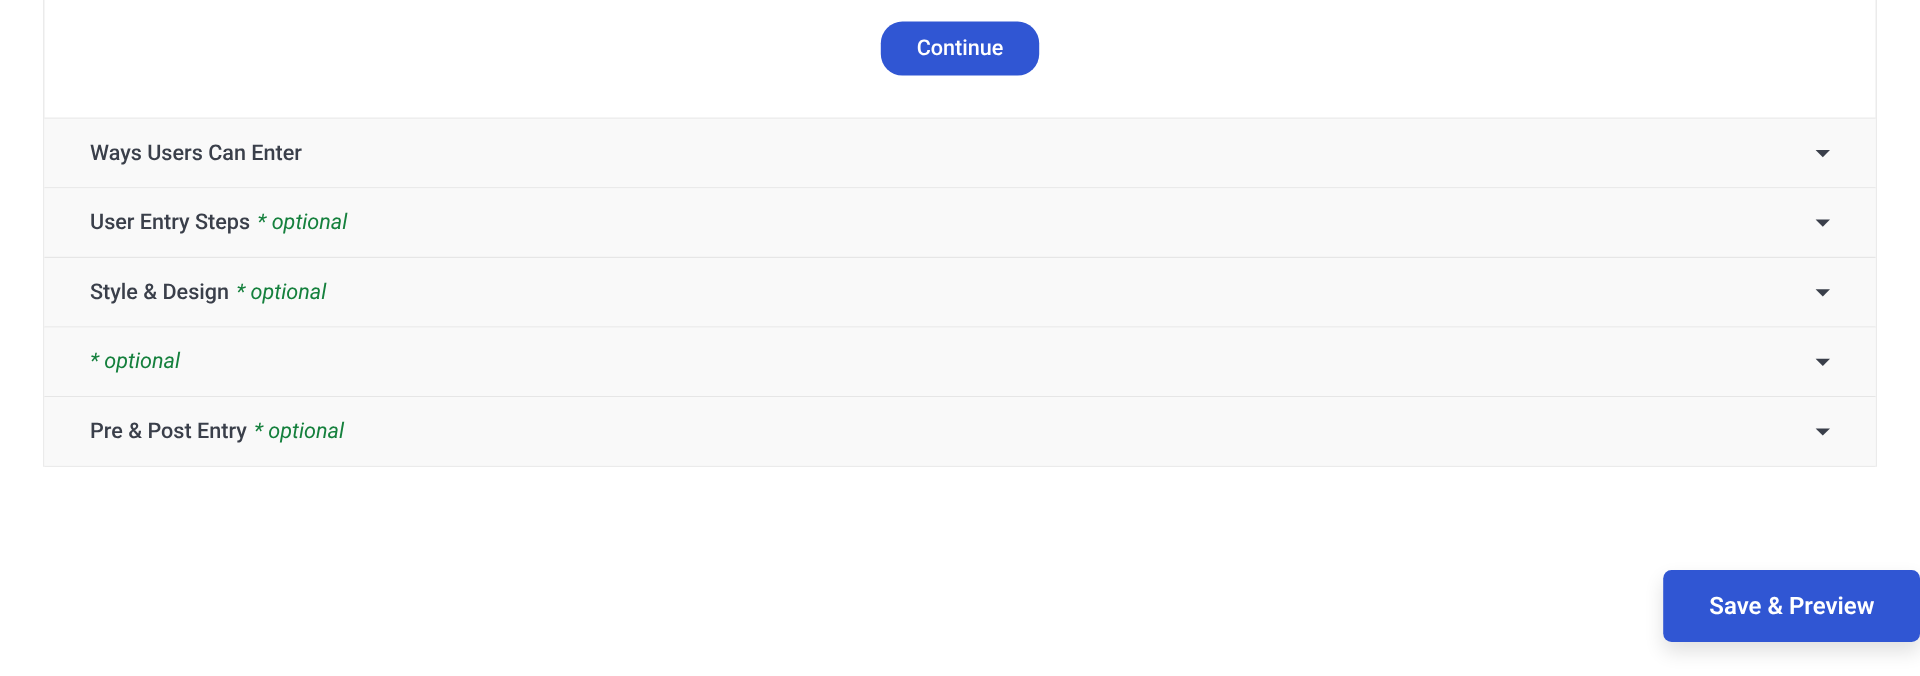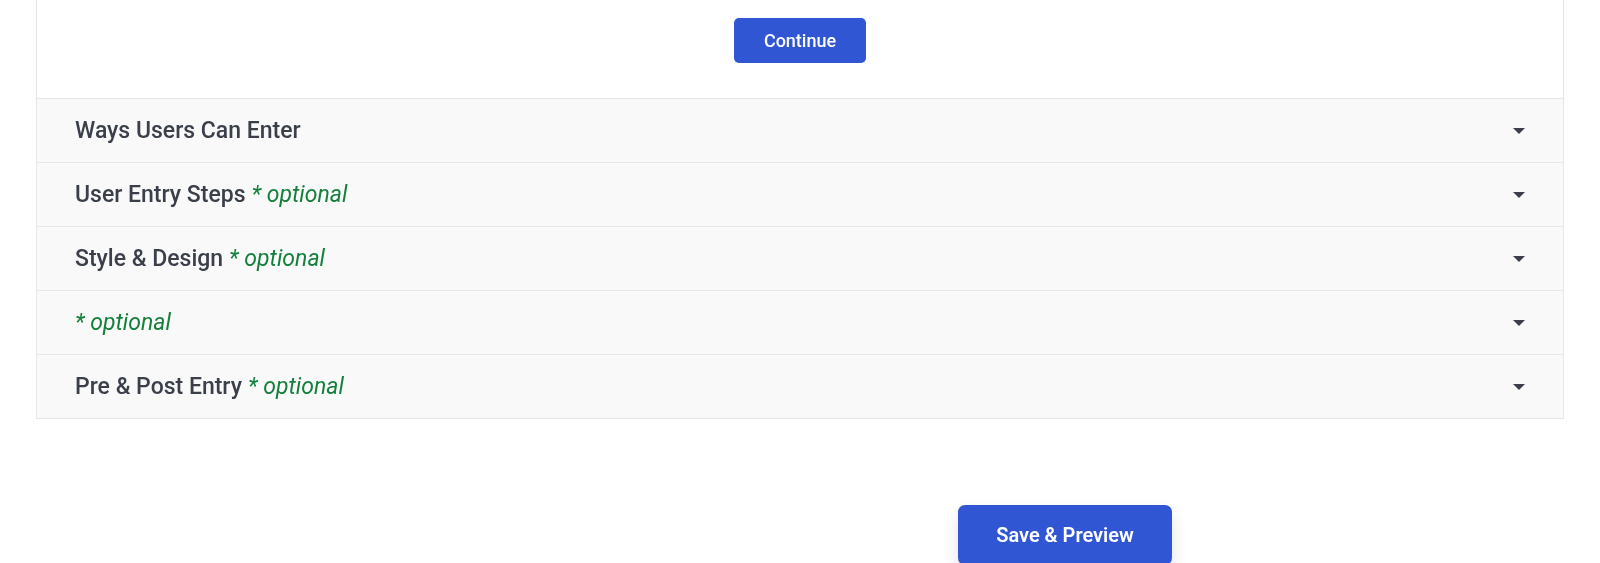--- a/index.html
+++ b/index.html
@@ -23,21 +23,21 @@
     .continue-wrapper {
       display: flex;
       justify-content: center;
       padding-top: 18px;
       padding-bottom: 35px;
     }
     .continue-button {
       background: #3056d3;
       color: #ffffff;
       border: none;
-      border-radius: 5px;
+      border-radius: 18px;
       padding: 12px 30px;
       font-size: 18px;
       font-weight: 500;
       cursor: pointer;
       font-family: inherit;
     }
     .accordion-panel {
       border-top: 1px solid #e6e6e6;
       border-bottom: 1px solid #e6e6e6;
     }
@@ -47,42 +47,42 @@
       padding: 18px 38px;
       display: flex;
       justify-content: space-between;
       align-items: center;
       cursor: pointer;
     }
     .accordion-item:last-child {
       border-bottom: none;
     }
     .accordion-label {
-      font-size: 23px;
+      font-size: 18px;
       color: #3a3f4a;
       font-weight: 500;
       display: flex;
       align-items: flex-end;
       gap: 6px;
     }
     .optional-tag {
       font-style: italic;
       font-weight: 400;
       color: #15803d;
     }
     .caret-icon {
       width: 0;
       height: 0;
       border-left: 6px solid transparent;
       border-right: 6px solid transparent;
       border-top: 6px solid #3a3f4a;
     }
     .save-wrapper {
       display: flex;
-      justify-content: center;
+      justify-content: flex-end;
       padding-top: 86px;
       padding-left: 530px;
     }
     .save-button {
       background: #3056d3;
       color: #ffffff;
       border: none;
       border-radius: 7px;
       padding: 18px 38px;
       font-size: 20px;

